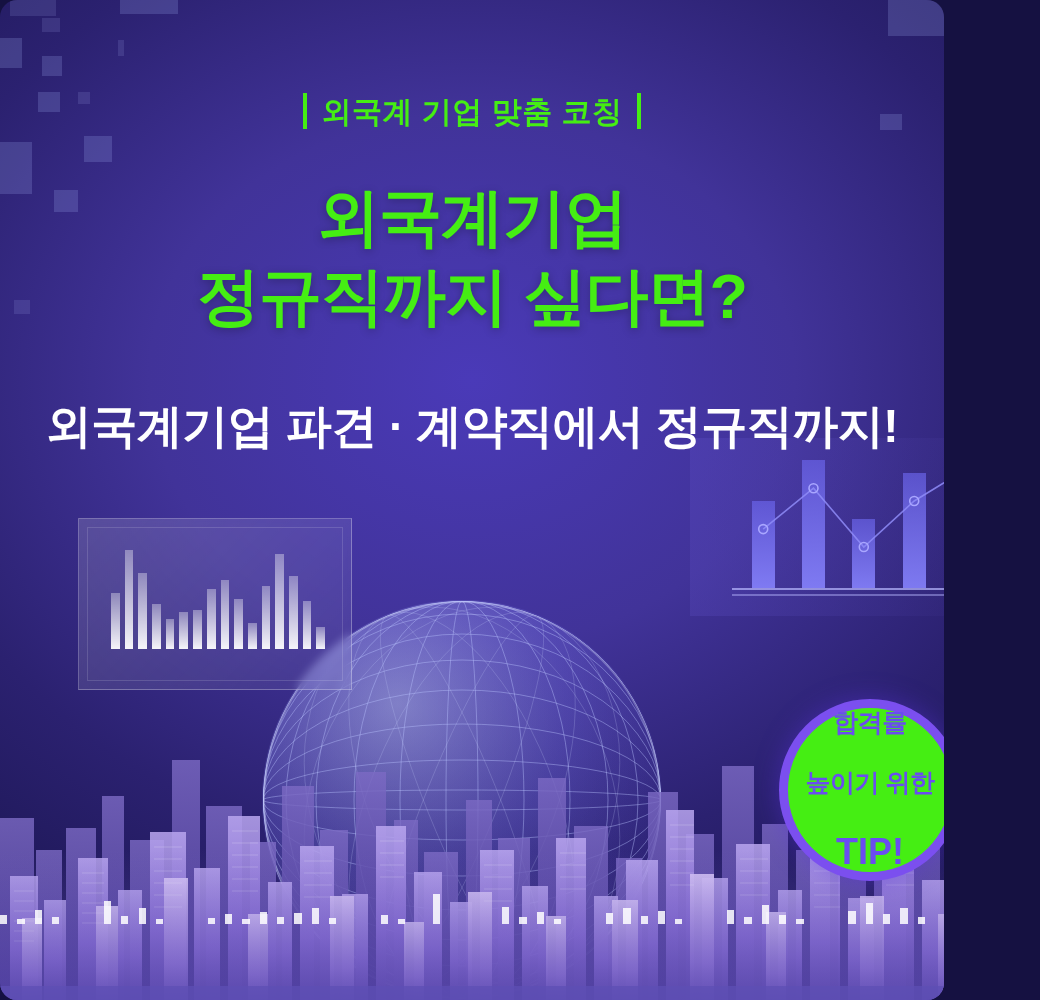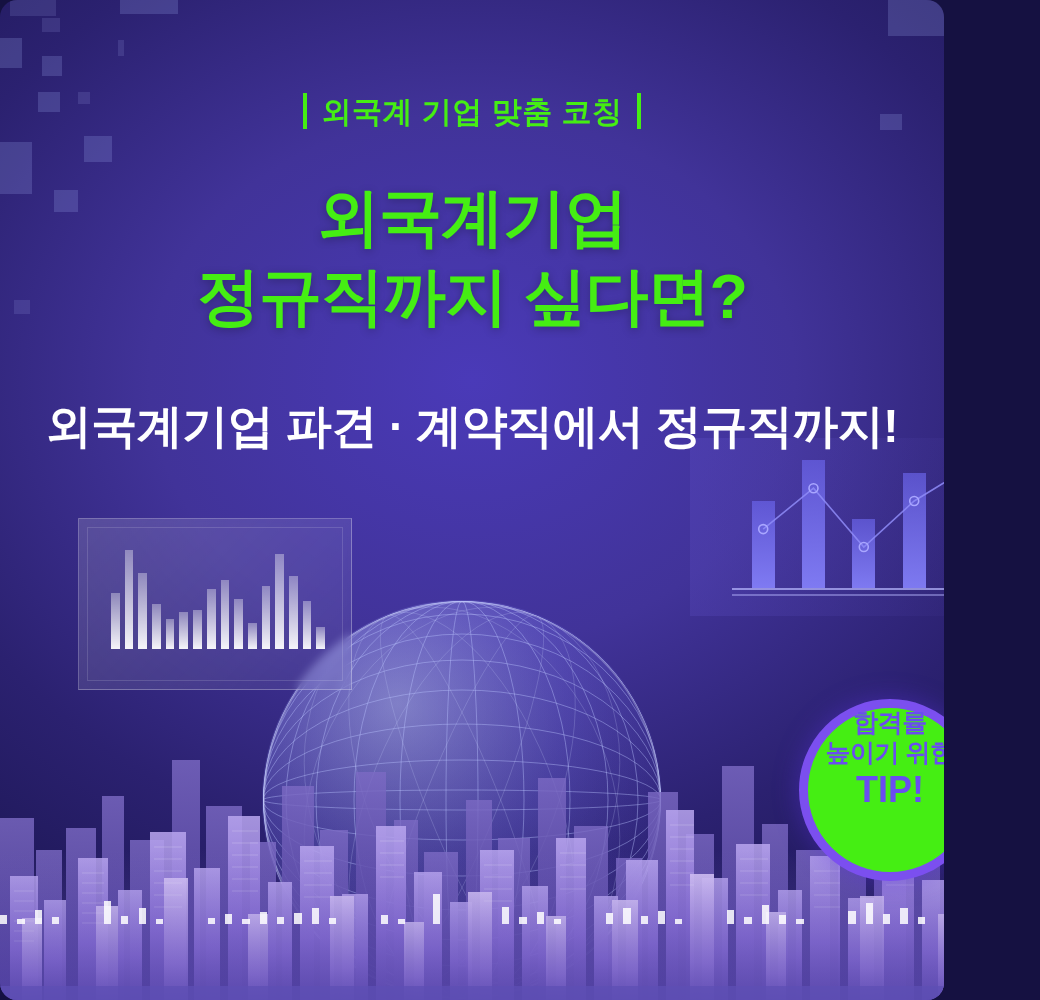--- a/index.html
+++ b/index.html
@@ -129,26 +129,26 @@
   
   .strip{
     position:absolute; left:0; bottom:76px; width:1040px; height:34px;
     display:flex; align-items:flex-end; gap:0;
     pointer-events:none;
   }
   .strip i{ background:rgba(255,255,255,.92); }
 
   
   .badge{
-    position:absolute; left:799px; top:699px;
+    position:absolute; left:779px; top:699px;
     width:182px; height:182px; border-radius:50%;
     background:#45ee13;
     border:9px solid #7b4fef;
     display:flex; flex-direction:column;
-    align-items:center; justify-content:flex-start;
+    align-items:center; justify-content:space-between;
     cursor:pointer;
     box-shadow:0 0 26px rgba(90,50,220,.45);
   }
   .badge-l1{ color:#6a4df0; font-size:25px; font-weight:800; line-height:1.18; letter-spacing:-.5px;}
   .badge-l2{ color:#6a4df0; font-size:25px; font-weight:800; line-height:1.18; letter-spacing:-.5px;}
   .badge-l3{ color:#6a4df0; font-size:36px; font-weight:900; line-height:1.15; margin-top:2px; letter-spacing:0;}
 </style>
 </head>
 <body>
 

